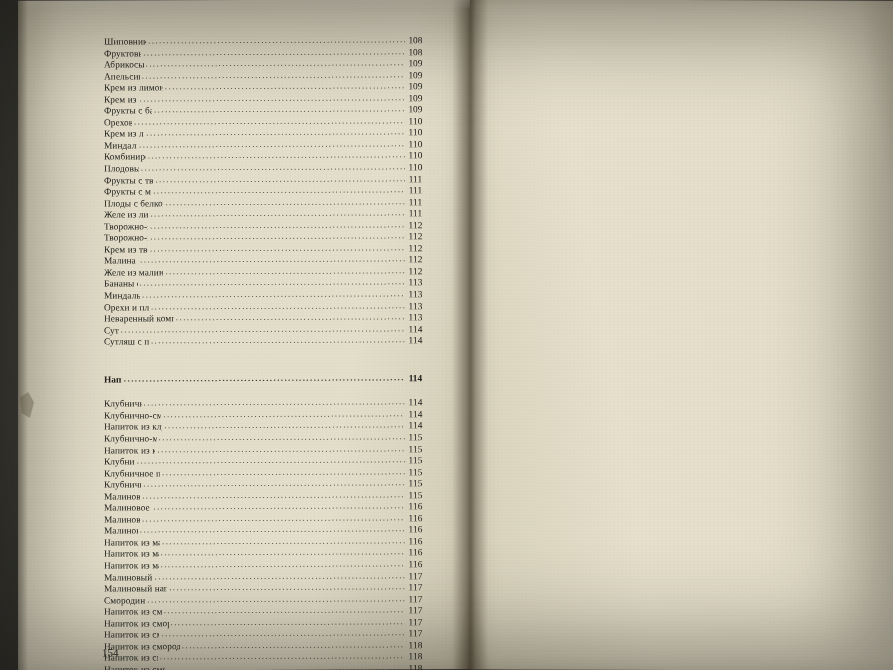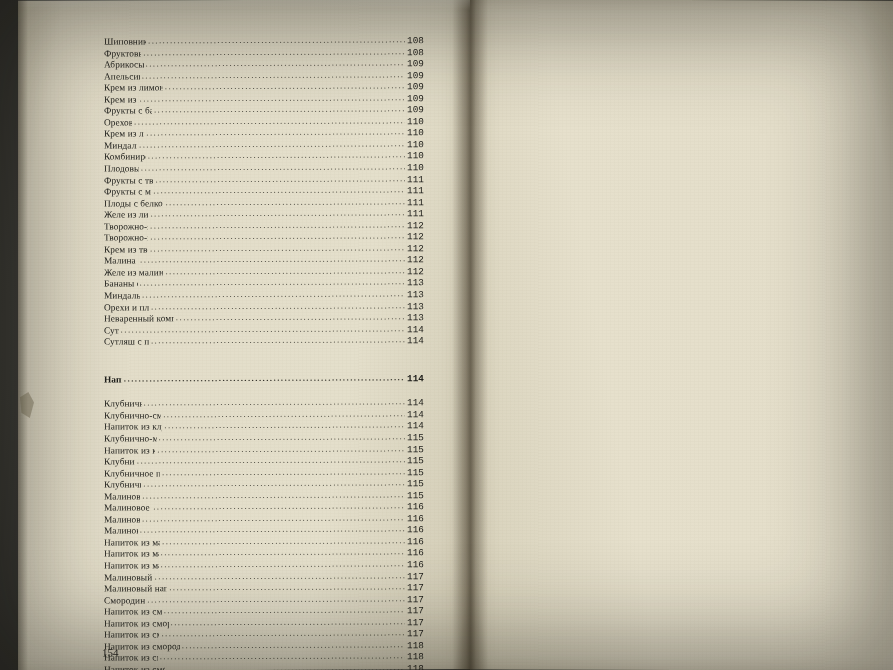--- a/index.html
+++ b/index.html
@@ -88,23 +88,22 @@
     overflow: hidden;
     white-space: nowrap;
     color: #36342c;
     font-size: 9px;
     letter-spacing: 1.4px;
     position: relative;
     top: -1px;
   }
   .entry .pg {
     flex: 0 0 auto;
-    text-align: right;
+    text-align: center;
     min-width: 17px;
-    font-family: Liberation Mono, monospace;
   }
   .spacer-sm { height: 11px; }
   .spacer-lg { height: 26px; }
   .sect-head {
     font-weight: bold;
     margin-bottom: 2px;
   }
   .sect-head .t { font-weight: bold; }
   .folio {
     position: absolute;

